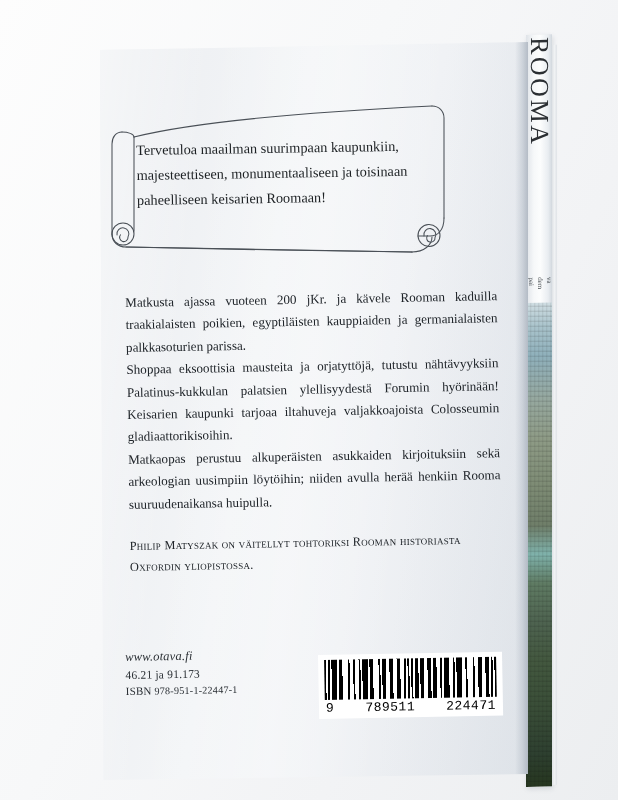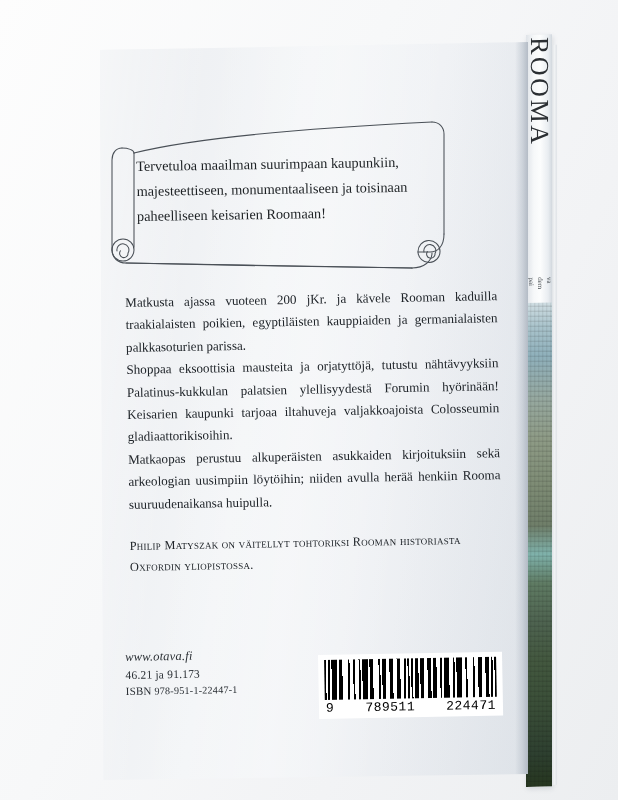--- a/index.html
+++ b/index.html
@@ -165,21 +165,21 @@
     background: linear-gradient(90deg, #c8ced5 0%, #eceff2 35%, #fafbfc 70%, #dfe3e7 100%);
     transform: skewY(-1.1deg);
     transform-origin: left top;
     opacity: 0.95;
   }
 
   
   .scroll-wrap {
     position: absolute;
     left: 0px;
-    top: 64px;
+    top: 48px;
     width: 428px;
     height: 200px;
   }
   .scroll-svg { display: block; width: 428px; height: 200px; }
   .scroll-text {
     position: absolute;
     left: 36px;
     top: 48px;
     width: 330px;
     font-size: 14.3px;

